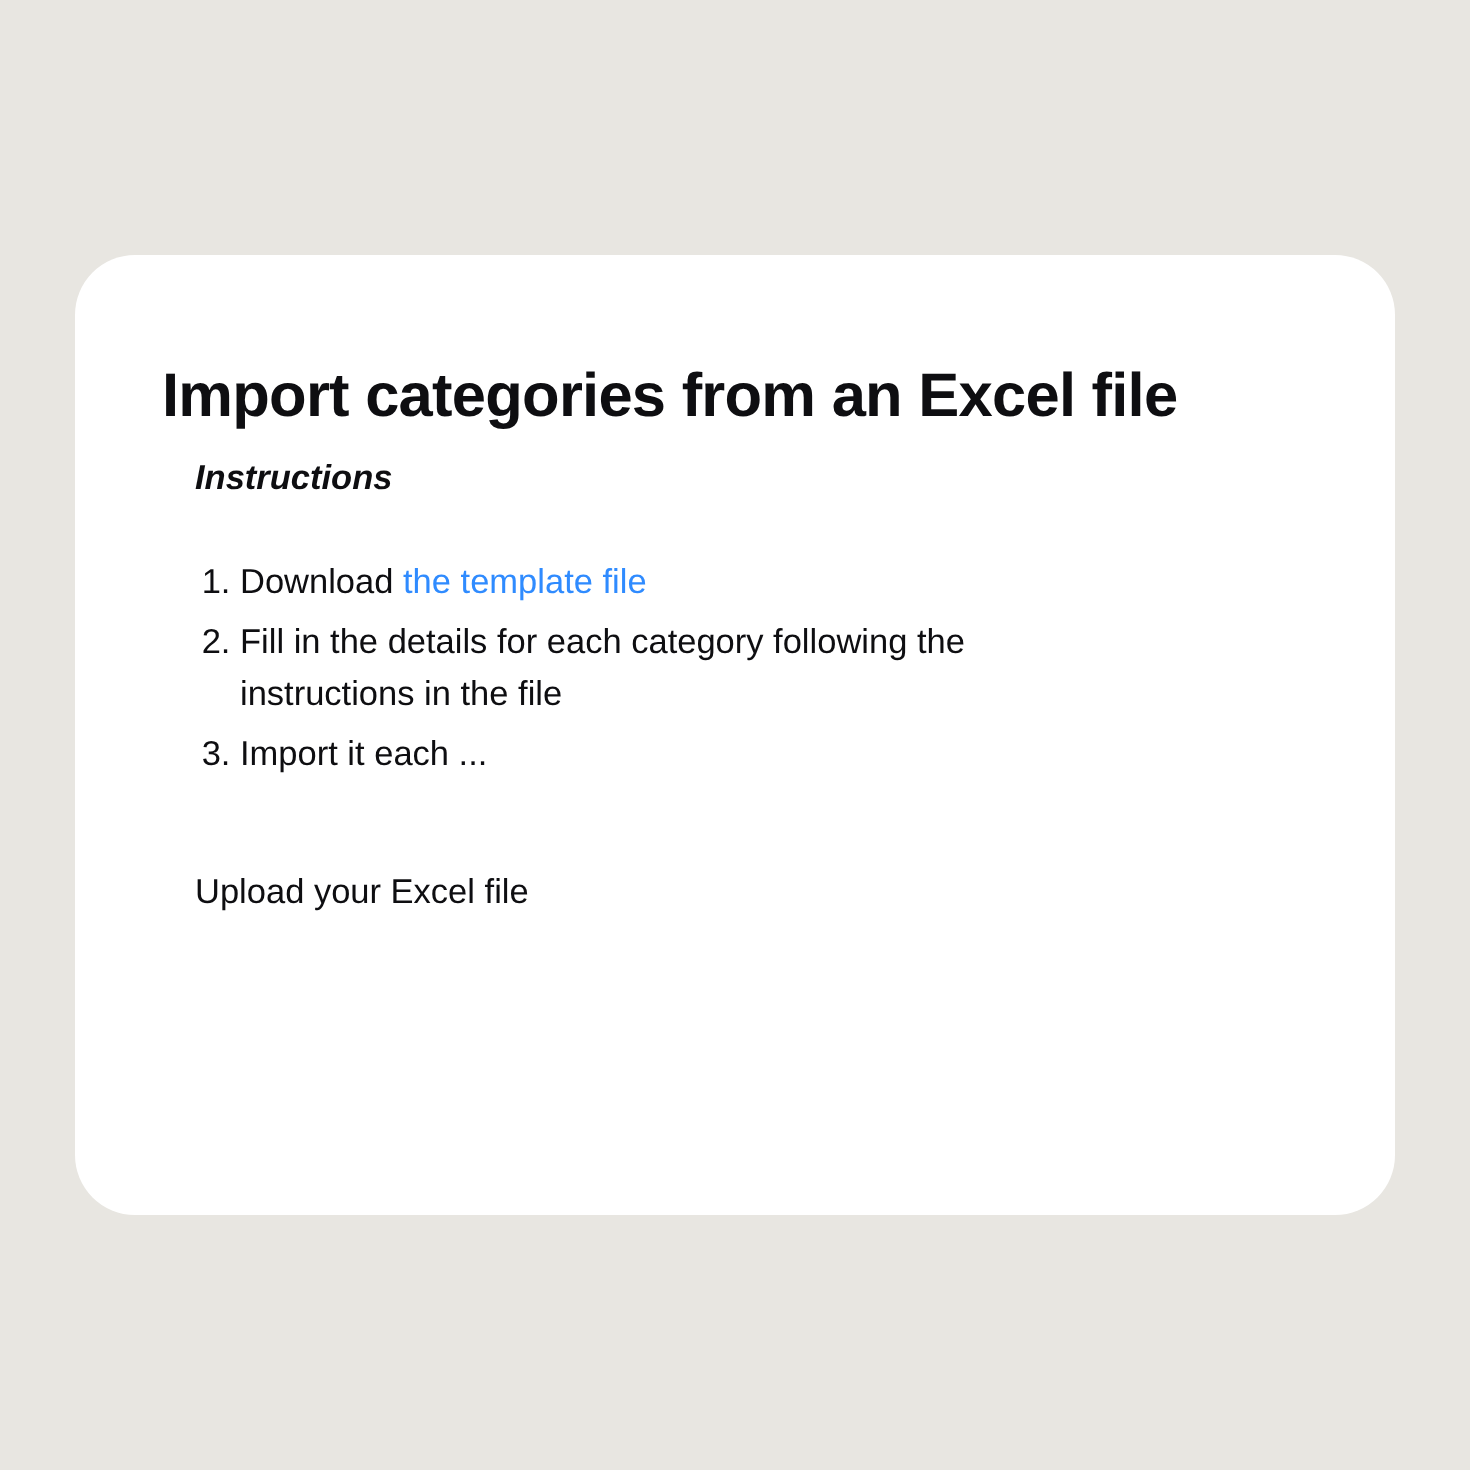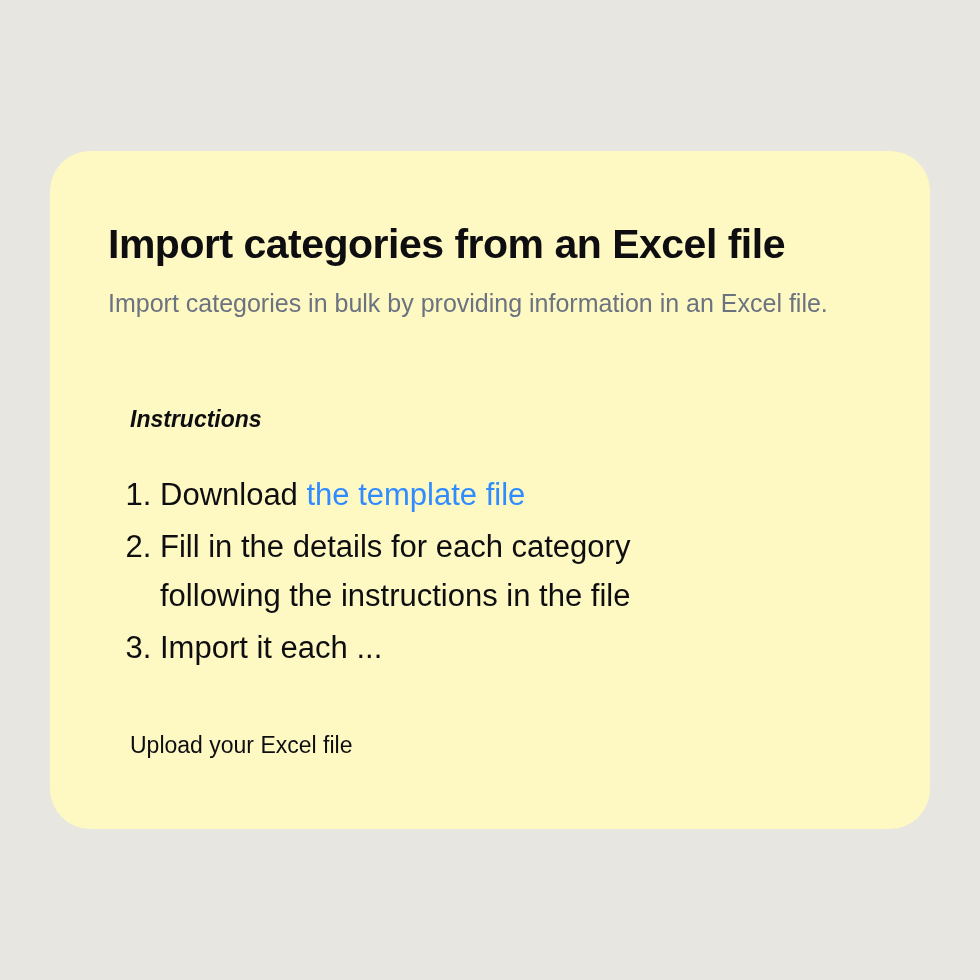--- a/index.html
+++ b/index.html
@@ -11,21 +11,21 @@
       width: 980px;
       height: 980px;
       background: #e8e6e1;
       font-family: -apple-system, BlinkMacSystemFont, 'Segoe UI', Helvetica, Arial, sans-serif;
       display: flex;
       align-items: center;
       justify-content: center;
       padding: 50px;
     }
     .card {
-      background: #fef9c3;
+      background: #ffffff;
       border-radius: 40px;
       width: 100%;
       padding: 70px 58px 70px 58px;
       min-height: 640px;
     }
     .page-title {
       font-size: 41px;
       font-weight: 800;
       color: #0e0e11;
       letter-spacing: -0.5px;
@@ -48,42 +48,41 @@
       color: #0e0e11;
       margin-bottom: 38px;
       font-style: italic;
     }
     ol {
       list-style: decimal;
       padding-left: 30px;
       margin-bottom: 60px;
     }
     ol li {
-      font-size: 31px;
+      font-size: 23px;
       color: #0e0e11;
       line-height: 1.55;
       margin-bottom: 4px;
       font-weight: 400;
     }
     .link {
       color: #2f8bff;
       cursor: pointer;
     }
     .upload-heading {
       font-size: 23px;
       font-weight: 400;
       color: #0e0e11;
     }
   </style>
 </head>
 <body>
 
 <div class="card">
   <h1 class="page-title">Import categories from an Excel file</h1>
-  <p class="page-subtitle">Import categories in bulk by providing information in an Excel file.</p>
 
   <div class="content">
     <h2 class="section-heading">Instructions</h2>
 
     <ol>
       <li>
         <span>Download </span><a class="link">the template file</a>
       </li>
       <li>Fill in the details for each category following the instructions in the file</li>
       <li>Import it each ...</li>

